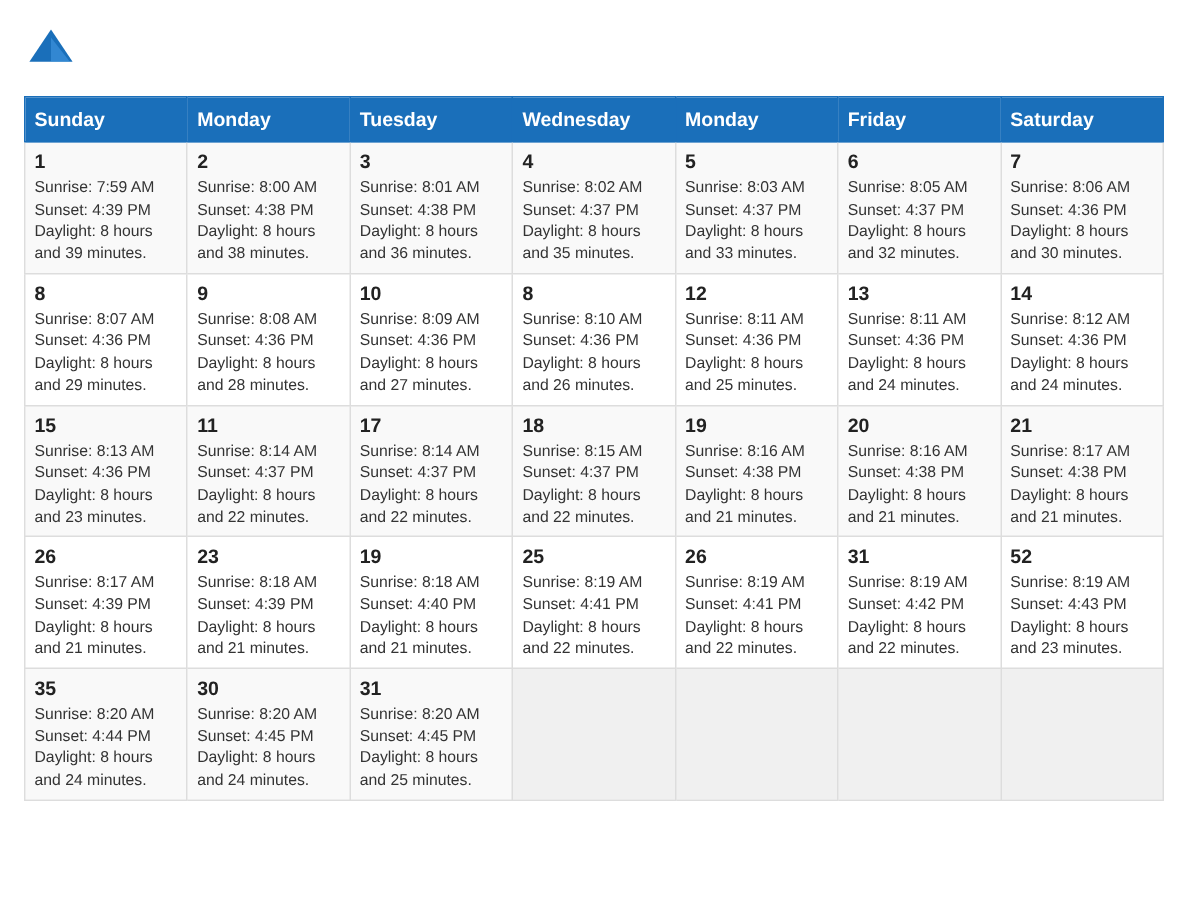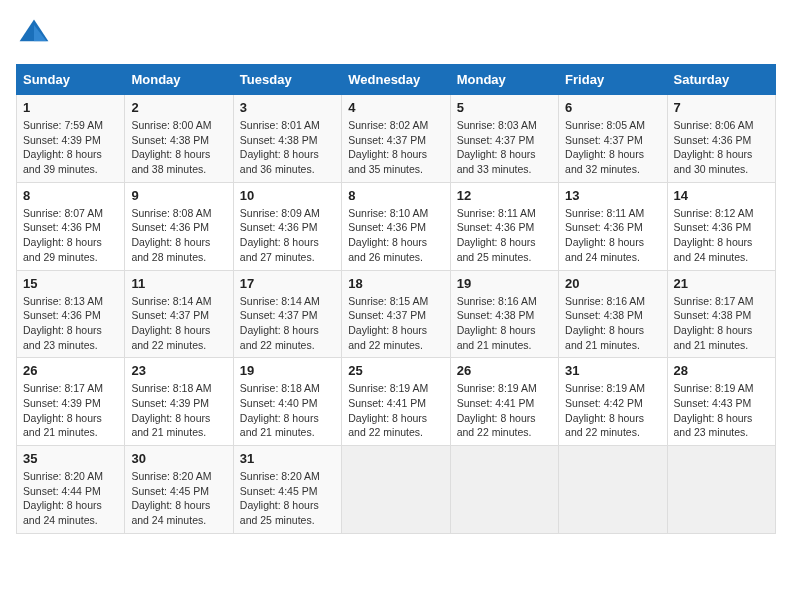--- a/index.html
+++ b/index.html
@@ -336,21 +336,21 @@
         </td>
         <td>
           <span class="day-number">31</span>
         <div class="day-detail">
           Sunrise: 8:19 AM<br>
           Sunset: 4:42 PM<br>
           Daylight: 8 hours and 22 minutes.
         </div>
         </td>
         <td>
-          <span class="day-number">28</span>
+          <span class="day-number">52</span>
         <div class="day-detail">
           Sunrise: 8:19 AM<br>
           Sunset: 4:43 PM<br>
           Daylight: 8 hours and 23 minutes.
         </div>
         </td>
       </tr>
       <tr>
         <td>
           <span class="day-number">35</span>

